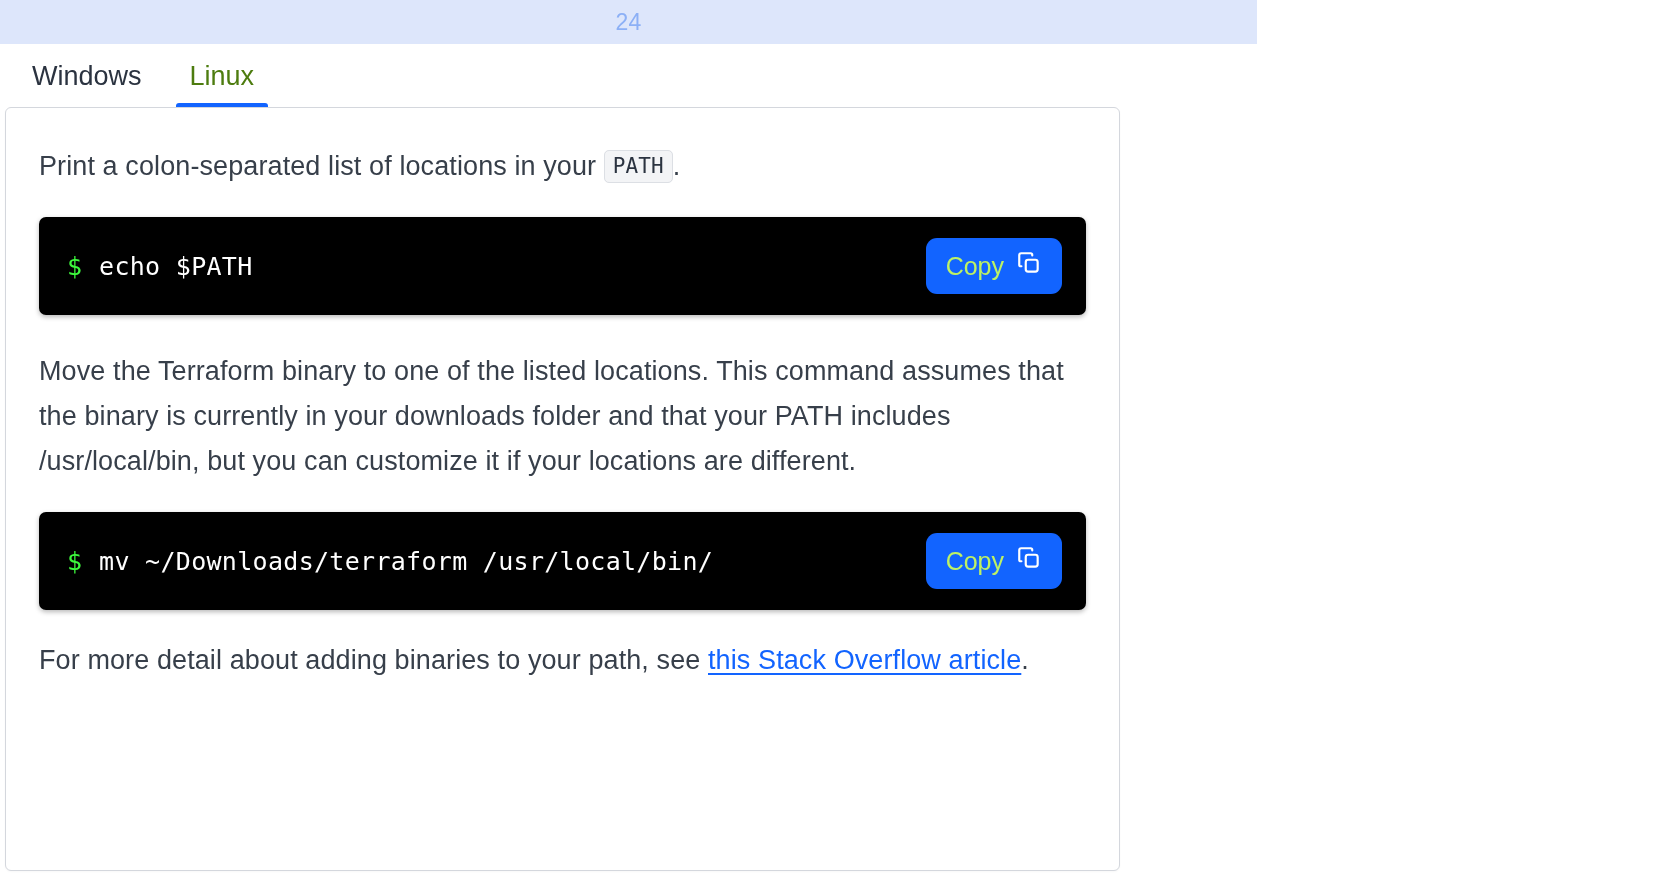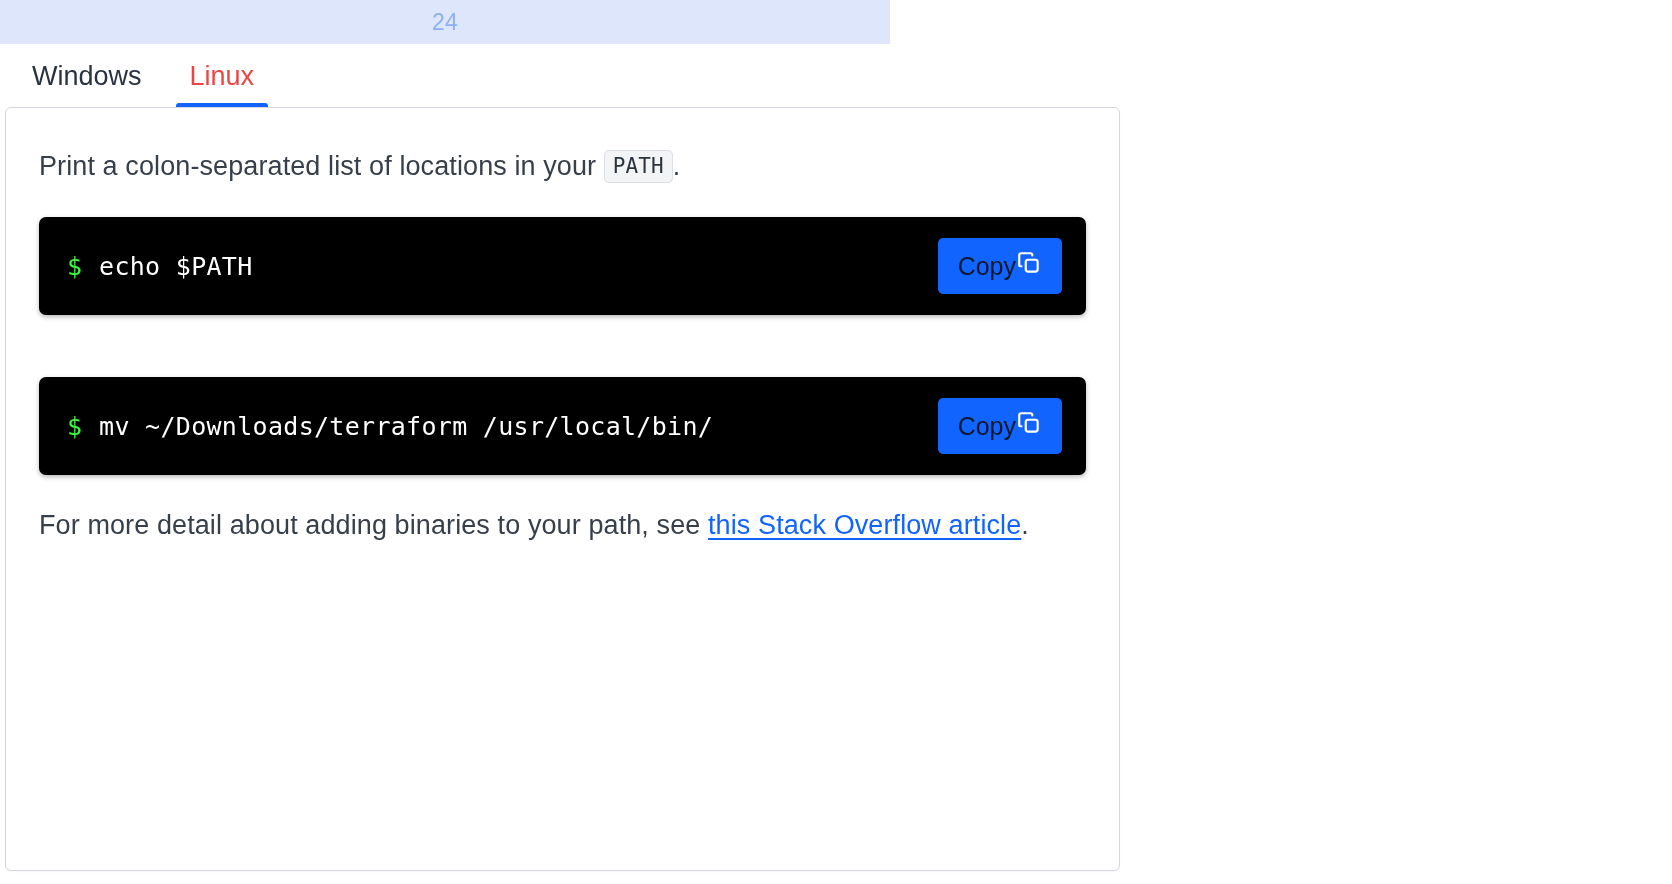--- a/index.html
+++ b/index.html
@@ -14,21 +14,21 @@
     font-family: "Liberation Sans", sans-serif;
     overflow: hidden;
     position: relative;
   }
 
   
   .top-bar {
     position: absolute;
     left: 0;
     top: 0;
-    width: 890px;
+    width: 1257px;
     height: 44px;
     background: #dde6fb;
     display: flex;
     align-items: center;
     justify-content: center;
     box-sizing: border-box;
   }
   .top-bar-count {
     color: #8cb0f6;
     font-size: 23px;
@@ -55,21 +55,21 @@
     align-items: center;
     padding: 0 14px;
     margin-right: 20px;
     font-size: 27px;
     color: #2b3340;
     cursor: pointer;
     box-sizing: border-box;
     white-space: nowrap;
   }
   .tab:first-child { margin-left: 18px; }
-  .tab.active { color: #ef4444; }
+  .tab.active { color: #4d7c0f; }
   .tab.active::after {
     content: "";
     position: absolute;
     left: 0;
     right: 0;
     bottom: 0;
     height: 5px;
     background: #1264ff;
     border-radius: 3px 3px 0 0;
   }
@@ -144,28 +144,28 @@
     font-size: 25px;
     white-space: pre;
     letter-spacing: 0.3px;
   }
   .copy-btn {
     position: absolute;
     right: 24px;
     top: 50%;
     transform: translateY(-50%);
     background: #1264ff;
-    color: #0f172a;
+    color: #bef264;
     border: none;
-    border-radius: 5px;
+    border-radius: 11px;
     height: 56px;
     padding: 0 20px;
     display: flex;
     align-items: center;
-    gap: 0;
+    gap: 12px;
     font-size: 25px;
     font-family: "Liberation Sans", sans-serif;
     cursor: pointer;
   }
   .copy-btn .label { line-height: 1; }
   .copy-icon { display: block; }
 
   .gap-lg { height: 34px; }
   .gap-md { height: 28px; }
 </style>
@@ -201,20 +201,21 @@
         <svg width="26" height="26" viewBox="0 0 24 24" fill="none" stroke="#ffffff" stroke-width="2" stroke-linecap="round" stroke-linejoin="round">
           <rect x="9" y="9" width="11" height="11" rx="2.2"></rect>
           <path d="M5 15H4.5A1.5 1.5 0 0 1 3 13.5V4.8A1.8 1.8 0 0 1 4.8 3h8.7A1.5 1.5 0 0 1 15 4.5V5"></path>
         </svg>
       </span>
     </button>
   </div>
 
   <div class="gap-lg"></div>
 
+  <p class="para">Move the Terraform binary to one of the listed locations. This command assumes that the binary is currently in your downloads folder and that your PATH includes /usr/local/bin, but you can customize it if your locations are different.</p>
 
   <div class="code-block">
     <span class="prompt">$</span>
     <span class="cmd">mv ~/Downloads/terraform /usr/local/bin/</span>
     <button class="copy-btn">
       <span class="label">Copy</span>
       <span class="copy-icon">
         <svg width="26" height="26" viewBox="0 0 24 24" fill="none" stroke="#ffffff" stroke-width="2" stroke-linecap="round" stroke-linejoin="round">
           <rect x="9" y="9" width="11" height="11" rx="2.2"></rect>
           <path d="M5 15H4.5A1.5 1.5 0 0 1 3 13.5V4.8A1.8 1.8 0 0 1 4.8 3h8.7A1.5 1.5 0 0 1 15 4.5V5"></path>

